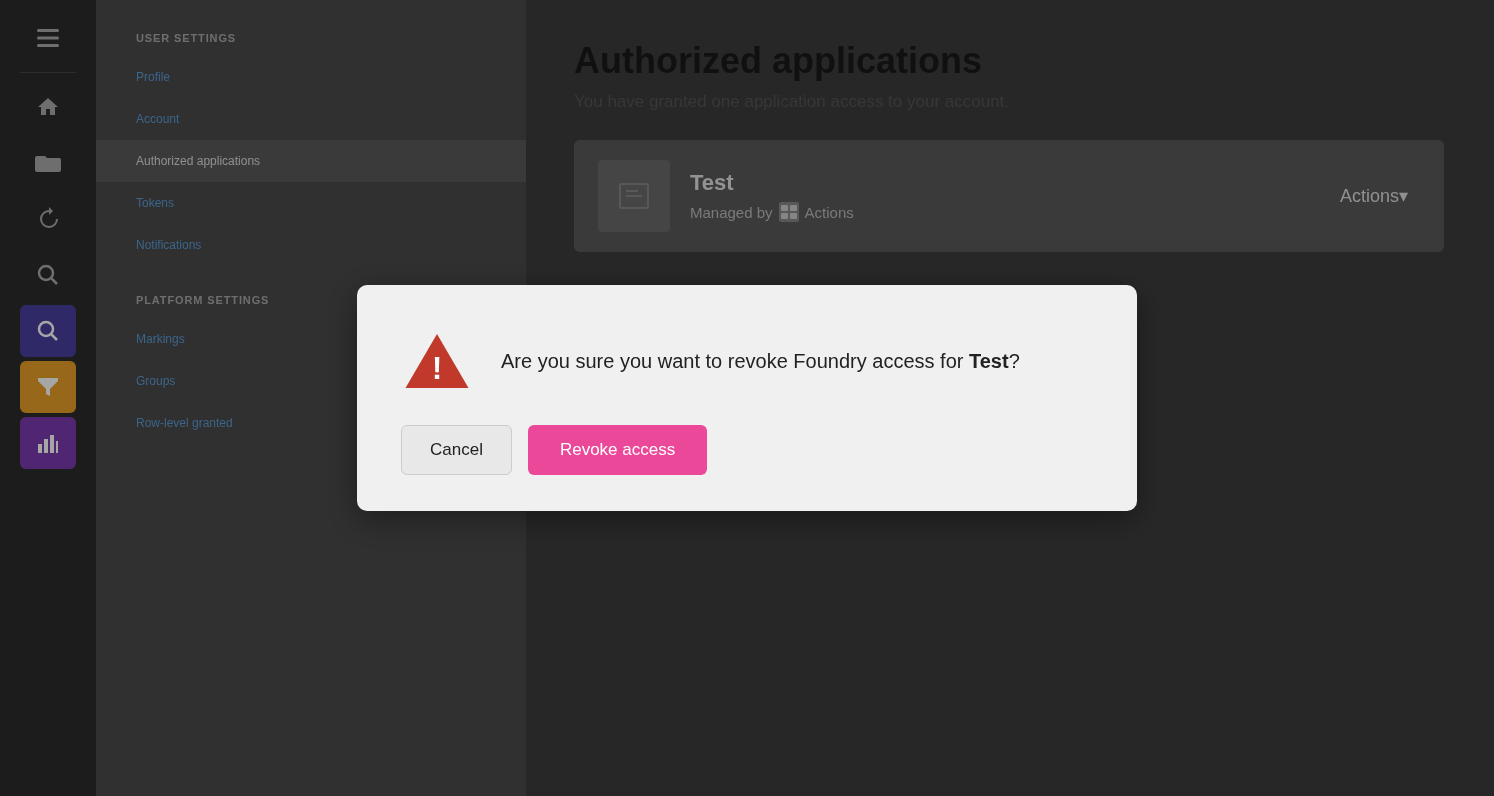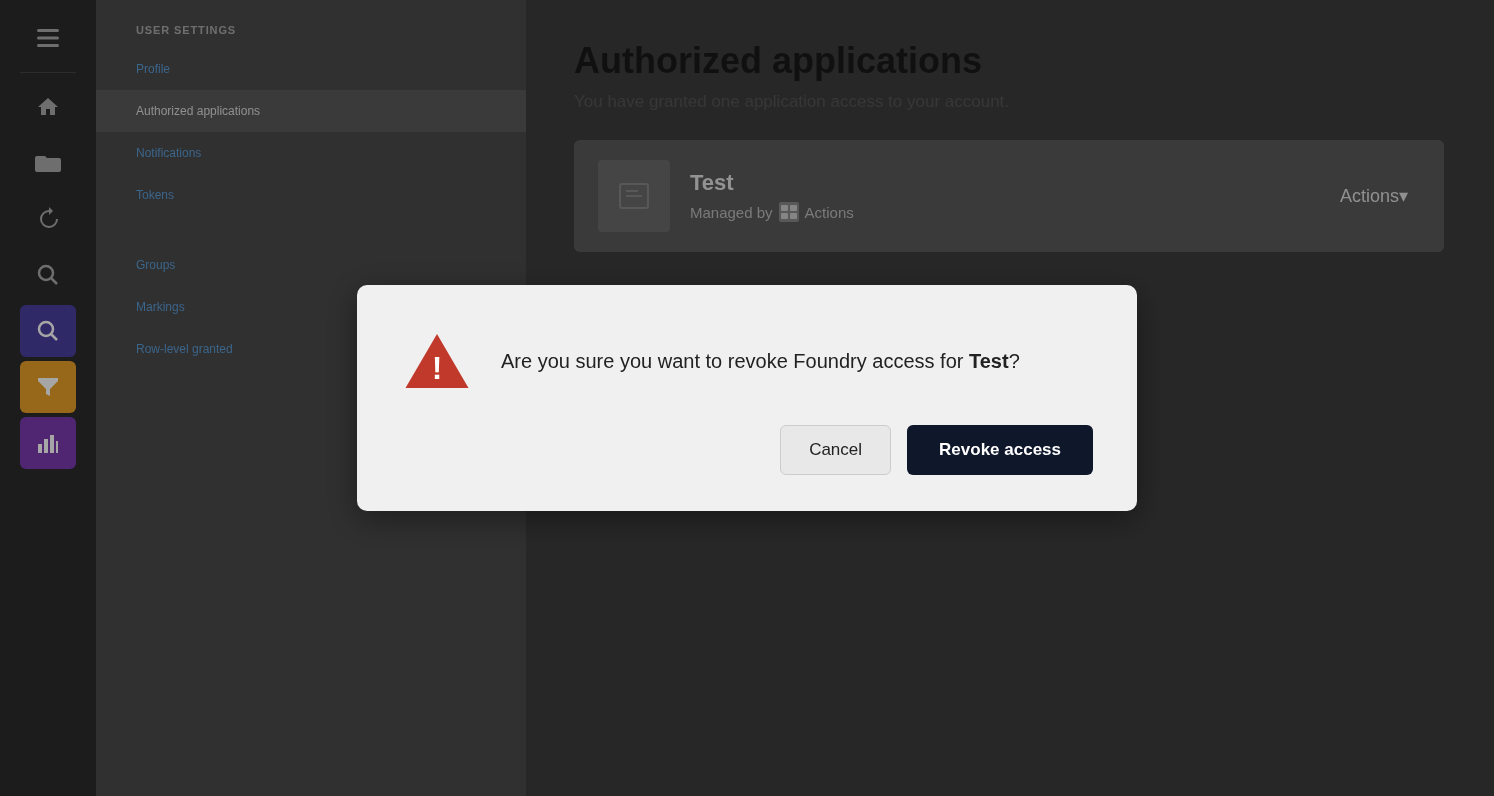--- a/index.html
+++ b/index.html
@@ -41,21 +41,21 @@
       width: 56px;
       height: 1px;
       background: #444;
       margin: 4px 0;
     }
 
     
     .sidebar {
       width: 430px;
       background: #4a4a4a;
-      padding: 24px 0;
+      padding: 32px 0;
       flex-shrink: 0;
       overflow-y: auto;
     }
     .sidebar-section-label {
       font-size: 11px;
       font-weight: 700;
       color: #aaa;
       text-transform: uppercase;
       letter-spacing: 0.08em;
       padding: 0 40px 12px;
@@ -191,41 +191,40 @@
     }
     .dialog-text {
       font-size: 20px;
       color: #222;
       line-height: 1.5;
       text-align: center;
     }
     .dialog-text strong { font-weight: 700; }
     .dialog-actions {
       display: flex;
-      justify-content: flex-end;
       gap: 16px;
     }
     .btn-cancel {
       padding: 14px 28px;
       font-size: 17px;
       background: #e8e8e8;
       border: 1px solid #ccc;
       border-radius: 6px;
       cursor: pointer;
       color: #222;
     }
     .btn-revoke {
       padding: 14px 32px;
       font-size: 17px;
-      background: #0f172a;
+      background: #ec4899;
       border: none;
       border-radius: 6px;
       cursor: pointer;
       color: #fff;
-      font-weight: 700;
+      font-weight: 400;
     }
   </style>
 </head>
 <body>
 
 <nav class="nav-bar">
   <div class="nav-icon">
     <svg width="22" height="18" viewBox="0 0 22 18" fill="#aaa">
       <rect y="0" width="22" height="3" rx="1.5"></rect>
       <rect y="7.5" width="22" height="3" rx="1.5"></rect>
@@ -272,28 +271,30 @@
       <rect x="13" y="3" width="4" height="18"></rect>
       <rect x="19" y="9" width="2" height="12"></rect>
     </svg>
   </div>
 </nav>
 
 <aside class="sidebar">
   <div class="sidebar-section-label">USER SETTINGS</div>
 
   <button class="sidebar-item">Profile</button>
+  <button class="sidebar-item">Account</button>
   <button class="sidebar-item active">Authorized applications</button>
+  <button class="sidebar-item">Tokens</button>
   <button class="sidebar-item">Notifications</button>
-  <button class="sidebar-item">Tokens</button>
 
   <div class="sidebar-section-gap"></div>
-
+  <div class="sidebar-section-label">PLATFORM SETTINGS</div>
+
+  <button class="sidebar-item">Markings</button>
   <button class="sidebar-item">Groups</button>
-  <button class="sidebar-item">Markings</button>
   <button class="sidebar-item">Row-level granted</button>
 </aside>
 
 <main class="main-content">
   <h1 class="page-title">Authorized applications</h1>
   <p class="page-subtitle">You have granted one application access to your account.</p>
 
   <div class="app-card">
     <div class="app-icon-box">
       <svg width="32" height="28" viewBox="0 0 32 28" fill="none" stroke="#888" stroke-width="2">

